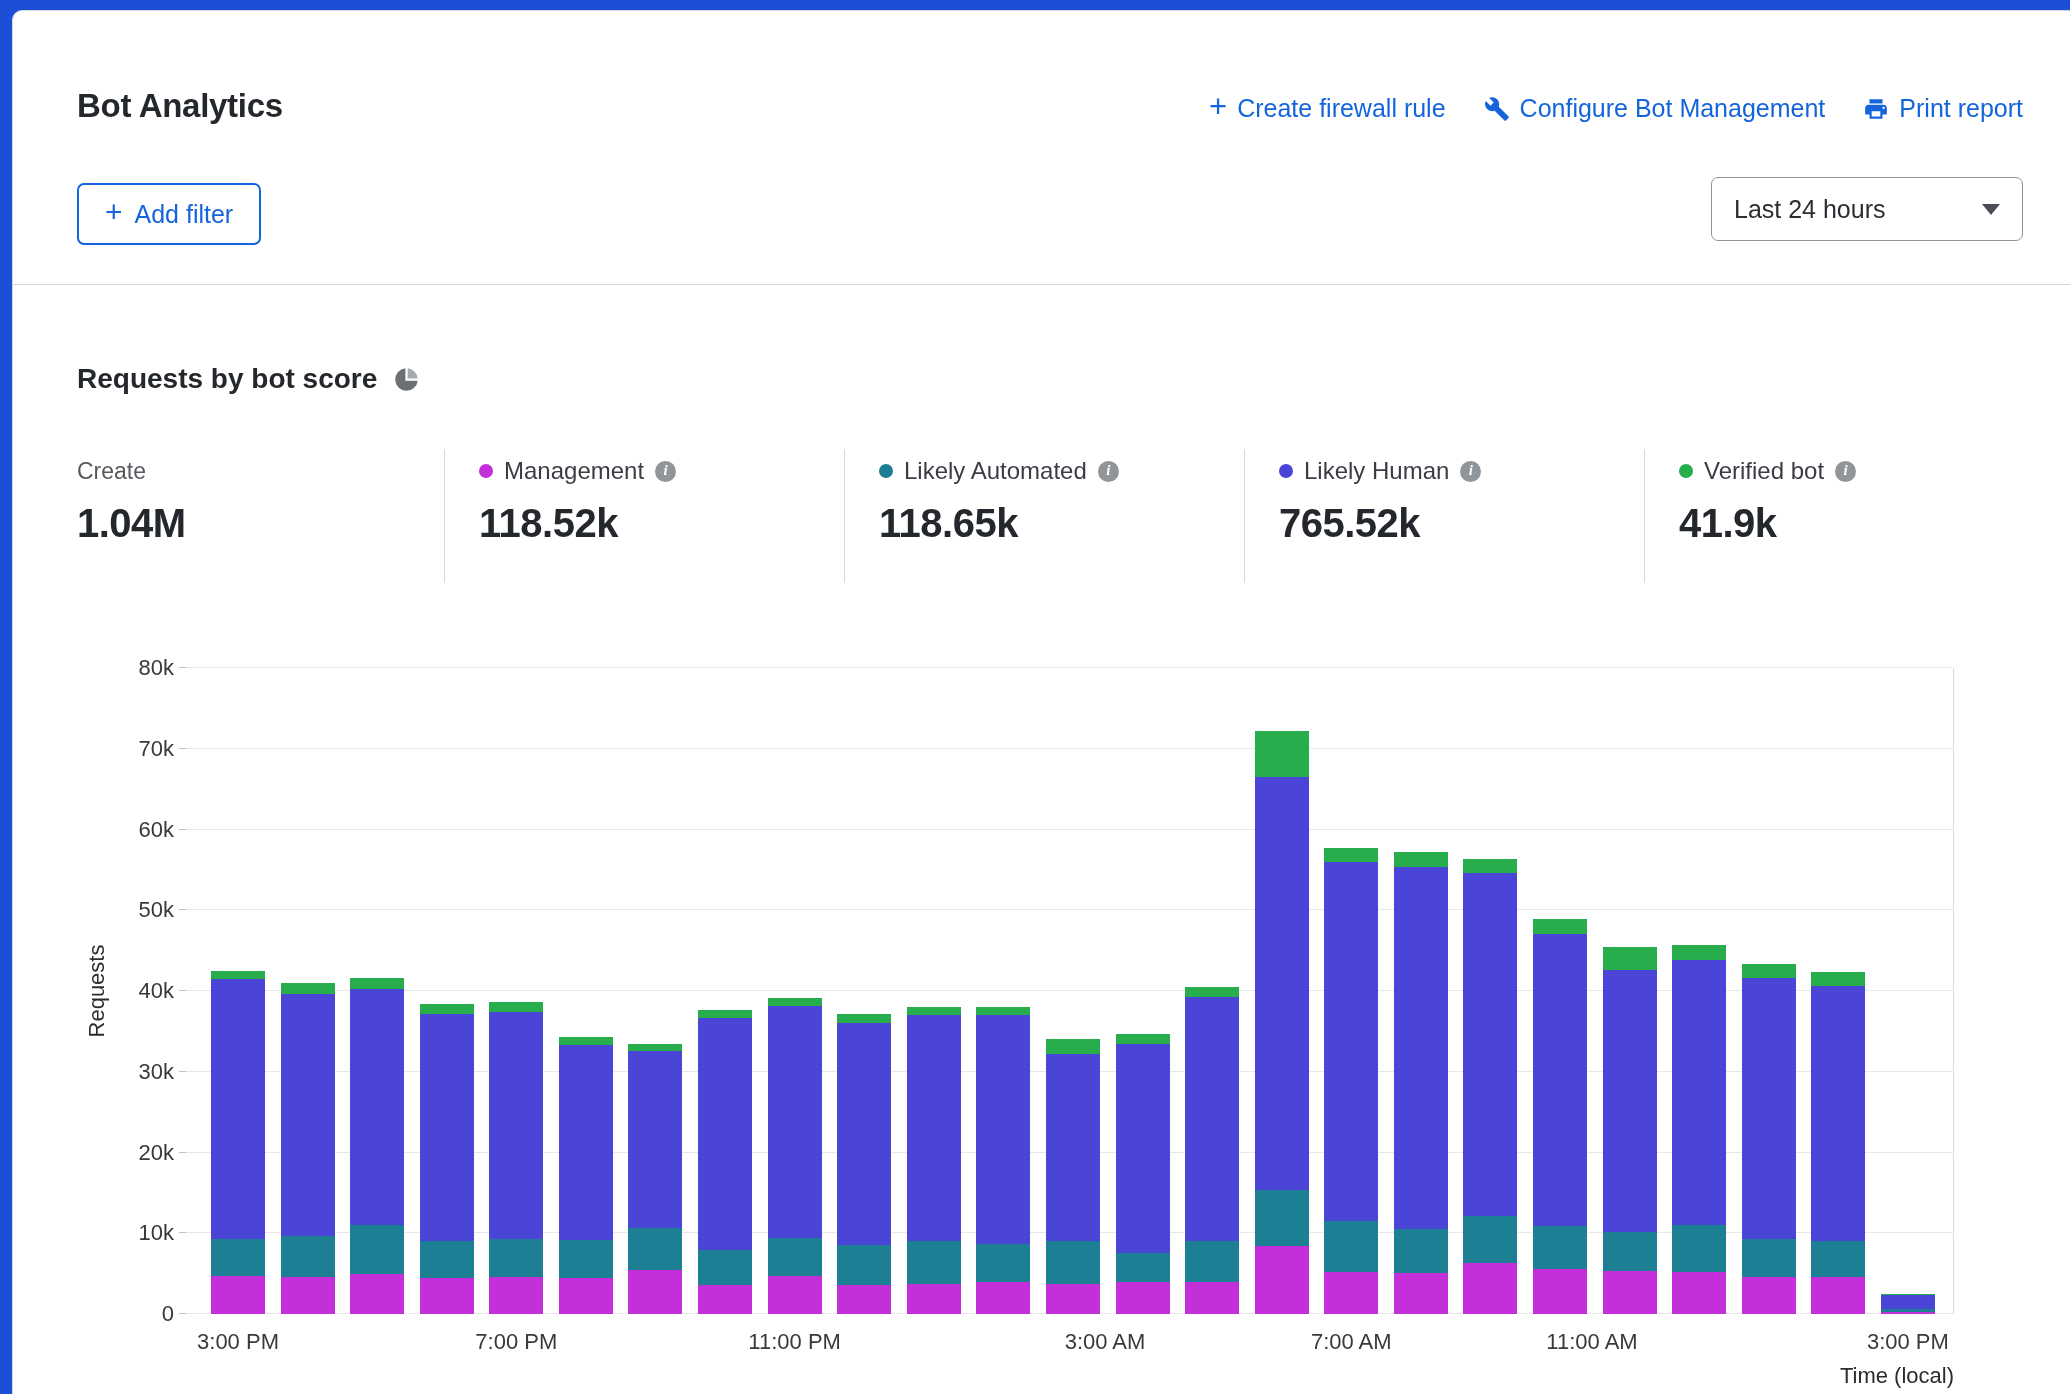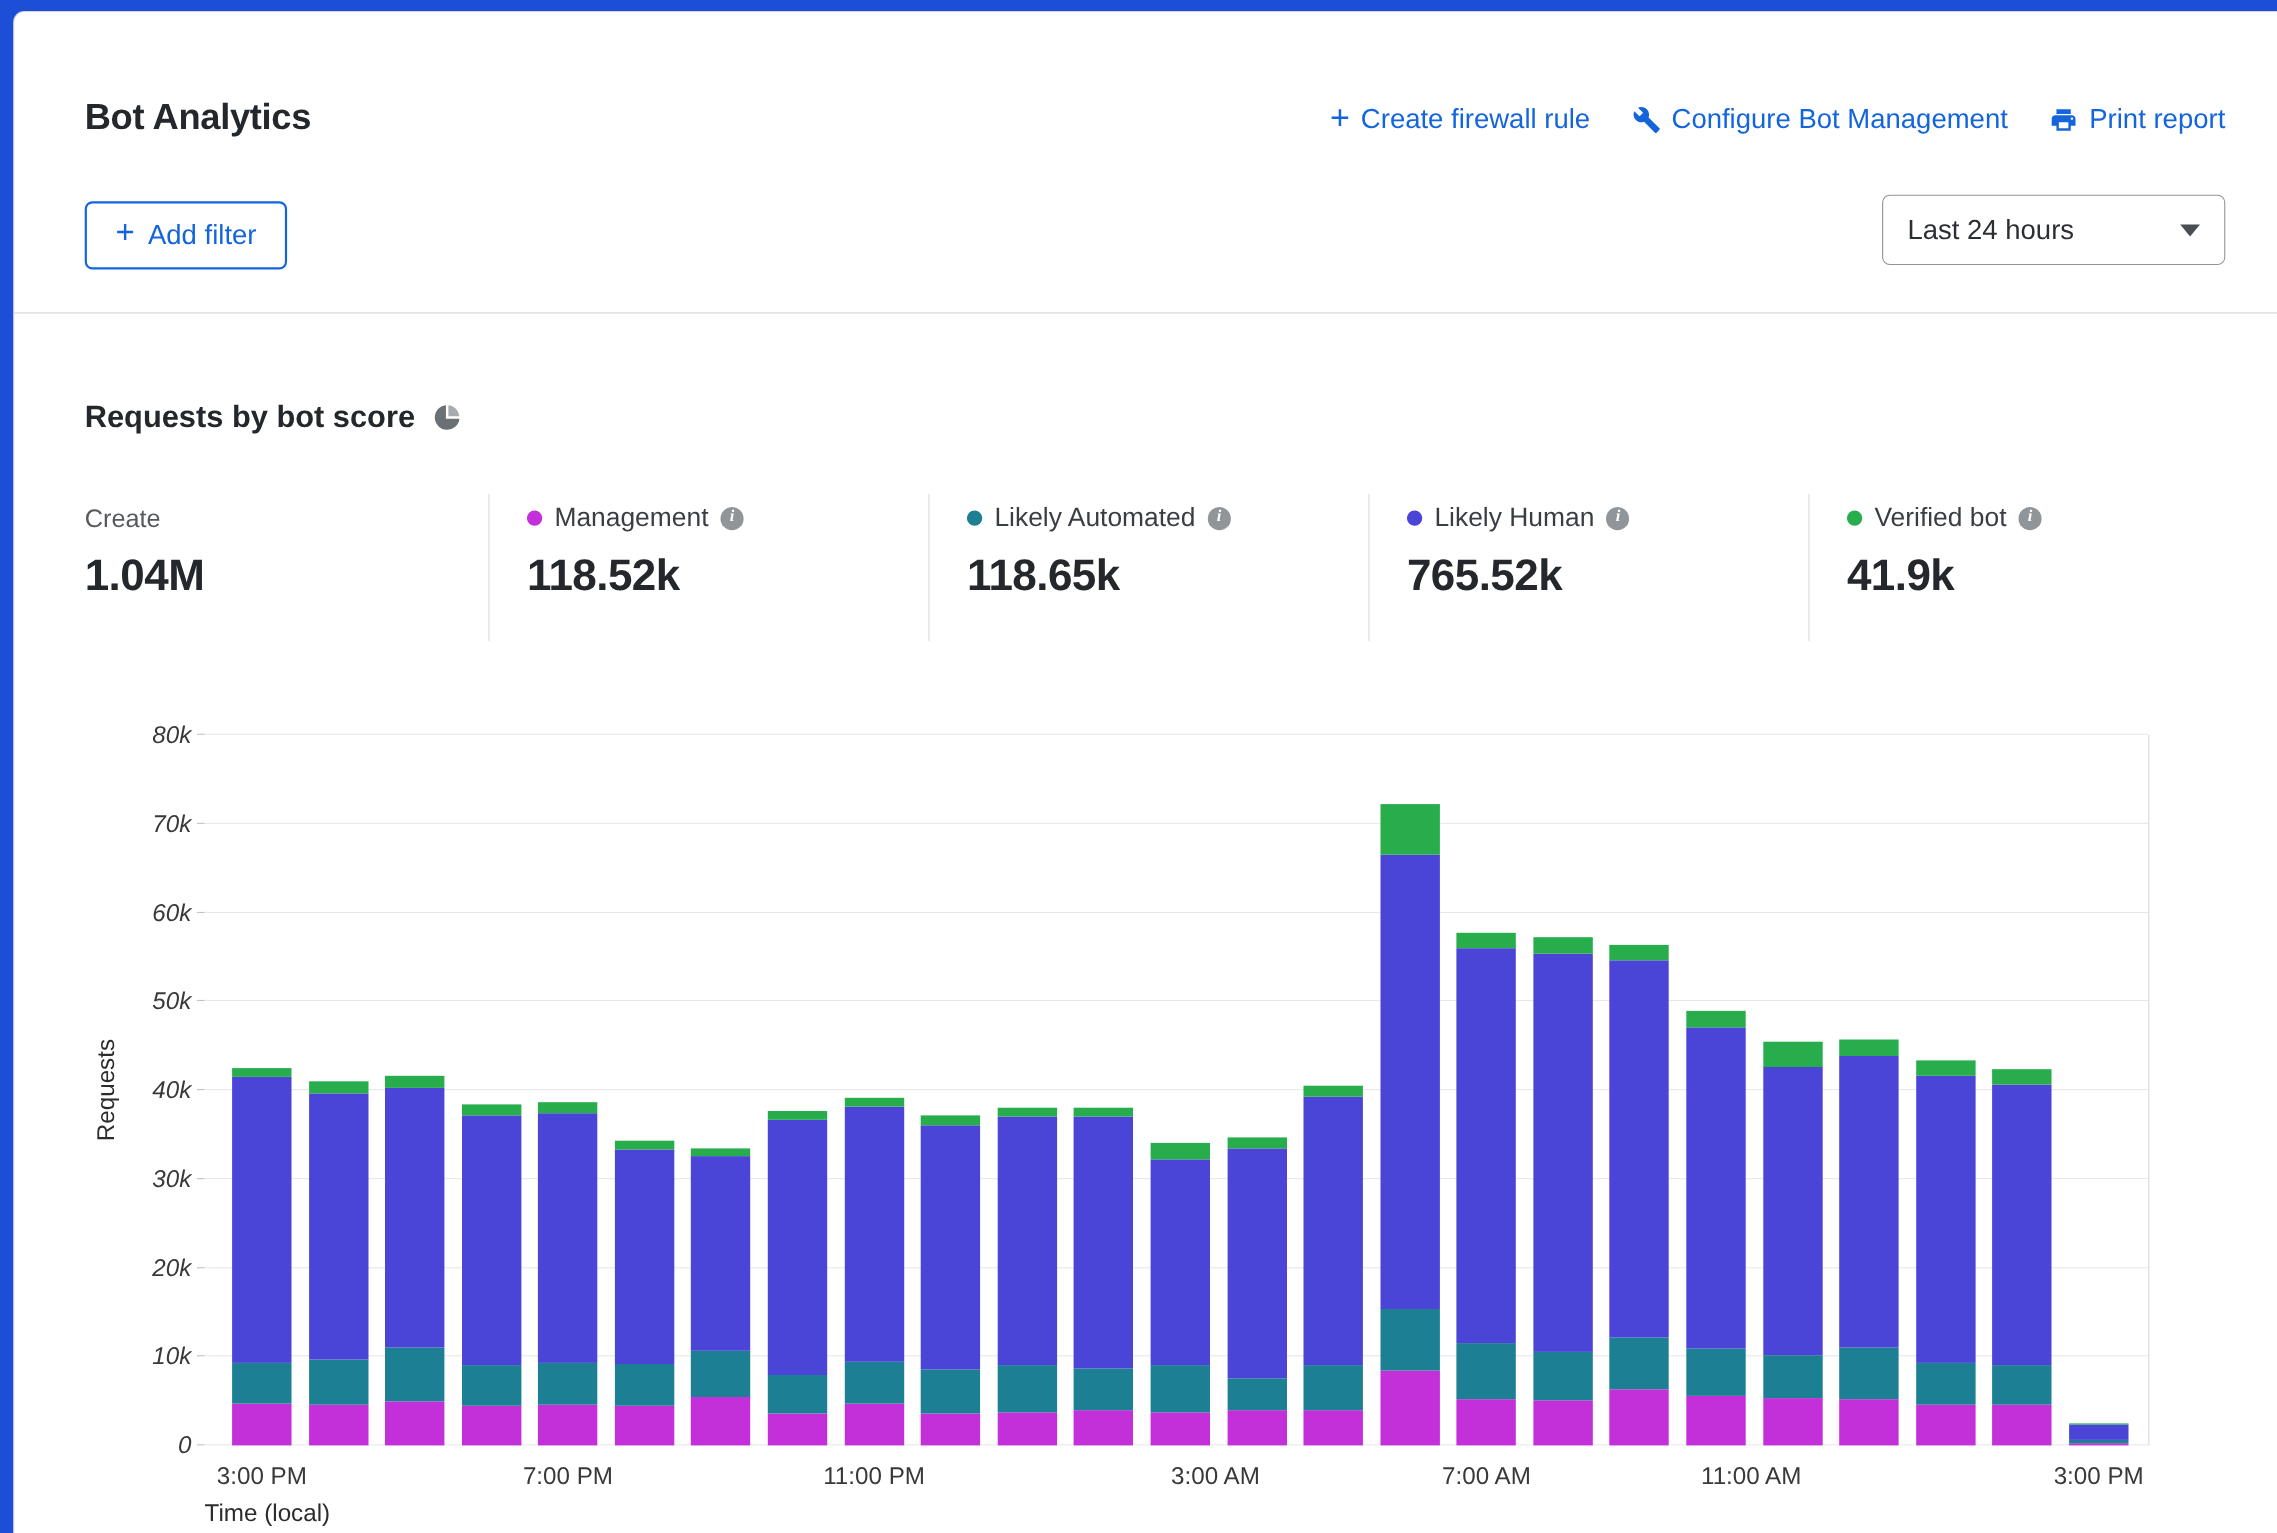--- a/index.html
+++ b/index.html
@@ -44,26 +44,26 @@
   .info-icon::after { content:"i"; font:italic 700 15px "Liberation Serif", serif; position:relative; top:-1px; }
   .stat-value { margin-top:14px; font-size:40px; font-weight:700; color:#24282d; letter-spacing:-0.5px; }
 
   
   .plot { position:absolute; left:173px; top:657px; width:1768px; height:646px; border-right:1px solid #d9d9d9; }
   .gridline { position:absolute; left:0; right:0; height:1px; background:#e8e8e8; }
   .y-tick-mark { position:absolute; left:-7px; width:7px; height:1px; background:#c2c2c2; }
   .bar { position:absolute; bottom:0; height:100%; }
   .seg { position:absolute; left:0; width:100%; }
   .y-ticks { position:absolute; left:0; top:657px; width:161px; height:646px; }
-  .y-tick { position:absolute; right:0; transform:translateY(50%); font-size:22px; color:#393939;font-style:italic; }
+  .y-tick { position:absolute; right:0; transform:translateY(50%); font-size:22px; color:#393939; }
   .x-ticks { position:absolute; left:173px; top:1318px; width:1768px; height:30px; }
   .x-tick { position:absolute; top:0; transform:translateX(-50%); font-size:22px; color:#393939; white-space:nowrap; }
   .y-axis-label { position:absolute; left:84px; top:980px; transform:translate(-50%,-50%) rotate(-90deg);
       font-size:22px; color:#2c2c2c; white-space:nowrap; }
-  .x-axis-label { position:absolute; left:173px; top:1352px; width:1768px; text-align:left; font-size:22px; color:#2c2c2c; }
+  .x-axis-label { position:absolute; left:173px; top:1352px; width:1768px; text-align:right; font-size:22px; color:#2c2c2c; }
 </style>
 </head>
 <body>
 
 <div class="page">
   <div class="card">
 
     <div class="card-header">
       <h1 class="page-title">Bot Analytics</h1>
 

